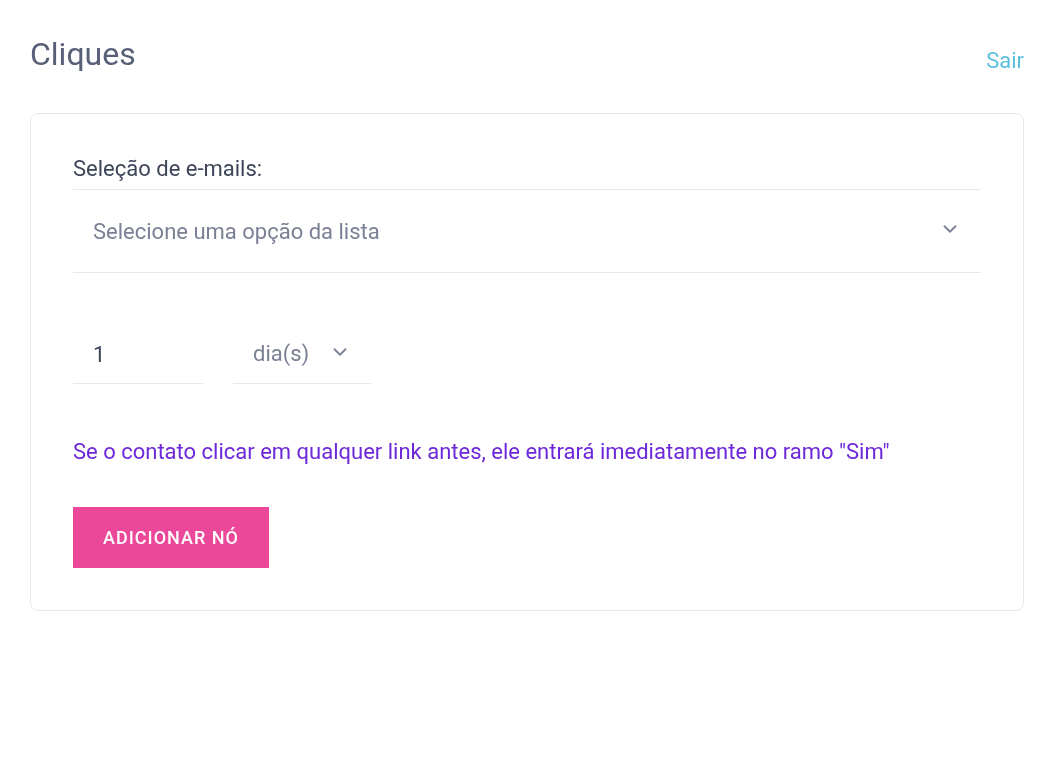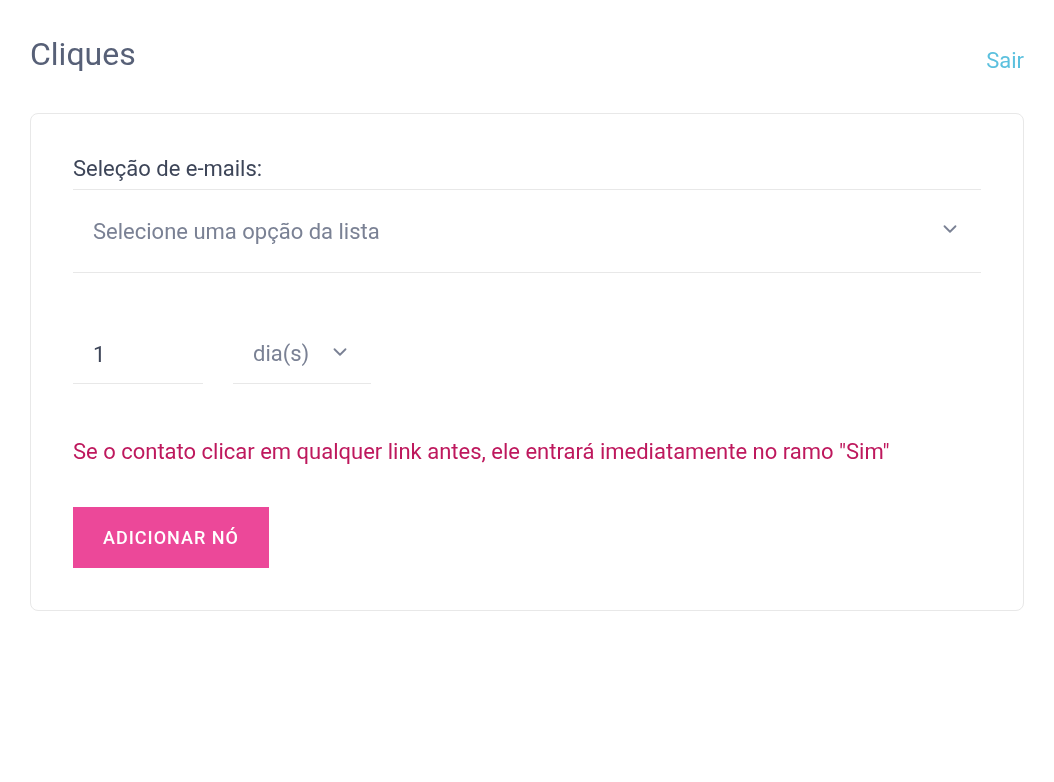--- a/index.html
+++ b/index.html
@@ -105,21 +105,21 @@
       cursor: pointer;
     }
     
     .unit-text {
       font-size: 22px;
       color: #7a8194;
     }
     
     .hint-text {
       font-size: 22px;
-      color: #be185d;
+      color: #6d28d9;
       line-height: 1.6;
       margin-top: 50px;
     }
     
     .add-button {
       background: #ec4899;
       color: #ffffff;
       border: none;
       padding: 20px 30px;
       font-size: 18px;

